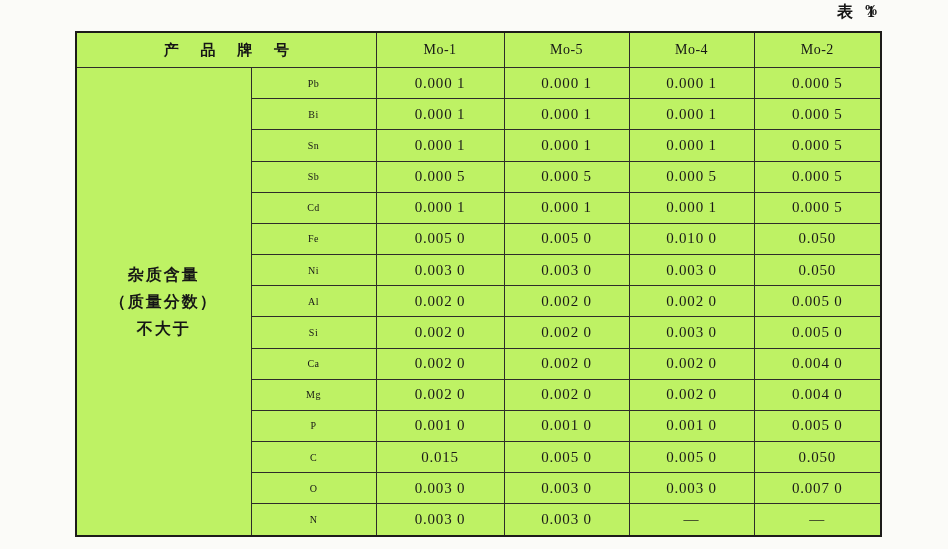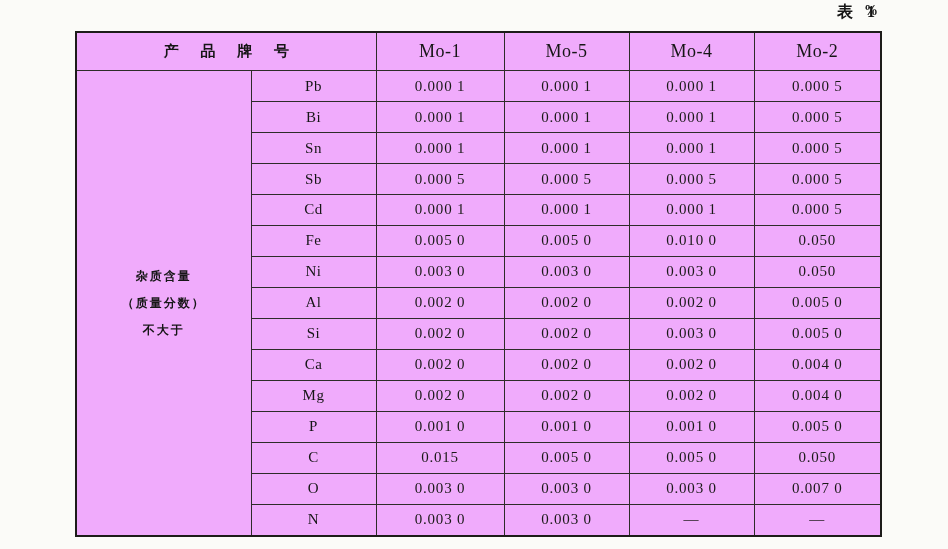--- a/index.html
+++ b/index.html
@@ -33,53 +33,53 @@
     font-weight: bold;
   }
   table.impurities {
     position: absolute;
     left: 75px;
     top: 31px;
     width: 805px;
     height: 506px;
     border-collapse: collapse;
     table-layout: fixed;
-    background: #f0abfc;
+    background: #bef264;
   }
   table.impurities td {
     border: 1.6px solid #2e2c29;
     text-align: center;
     vertical-align: middle;
     padding: 0;
     overflow: hidden;
   }
   table.impurities {
     border: 2.5px solid #1d1c1a;
   }
   td.header-grade {
     font-size: 15px;
     font-weight: bold;
     letter-spacing: 9px;
     text-indent: 9px;
   }
   td.header-mo {
-    font-size: 18px;
+    font-size: 14px;
     letter-spacing: 0.5px;
     margin-top: 44px;
   }
   td.group-label {
-    font-size: 12px;
+    font-size: 16px;
     font-weight: bold;
     letter-spacing: 2px;
   }
   td.group-label div {
     line-height: 27px;
   }
   td.element {
-    font-size: 15px;
+    font-size: 10px;
     letter-spacing: 0.5px;
   }
   td.value {
     font-size: 15px;
     letter-spacing: 0.8px;
     color: #1b1a18;
   }
   .speck {
     position: absolute;
     background: #6f6c66;

